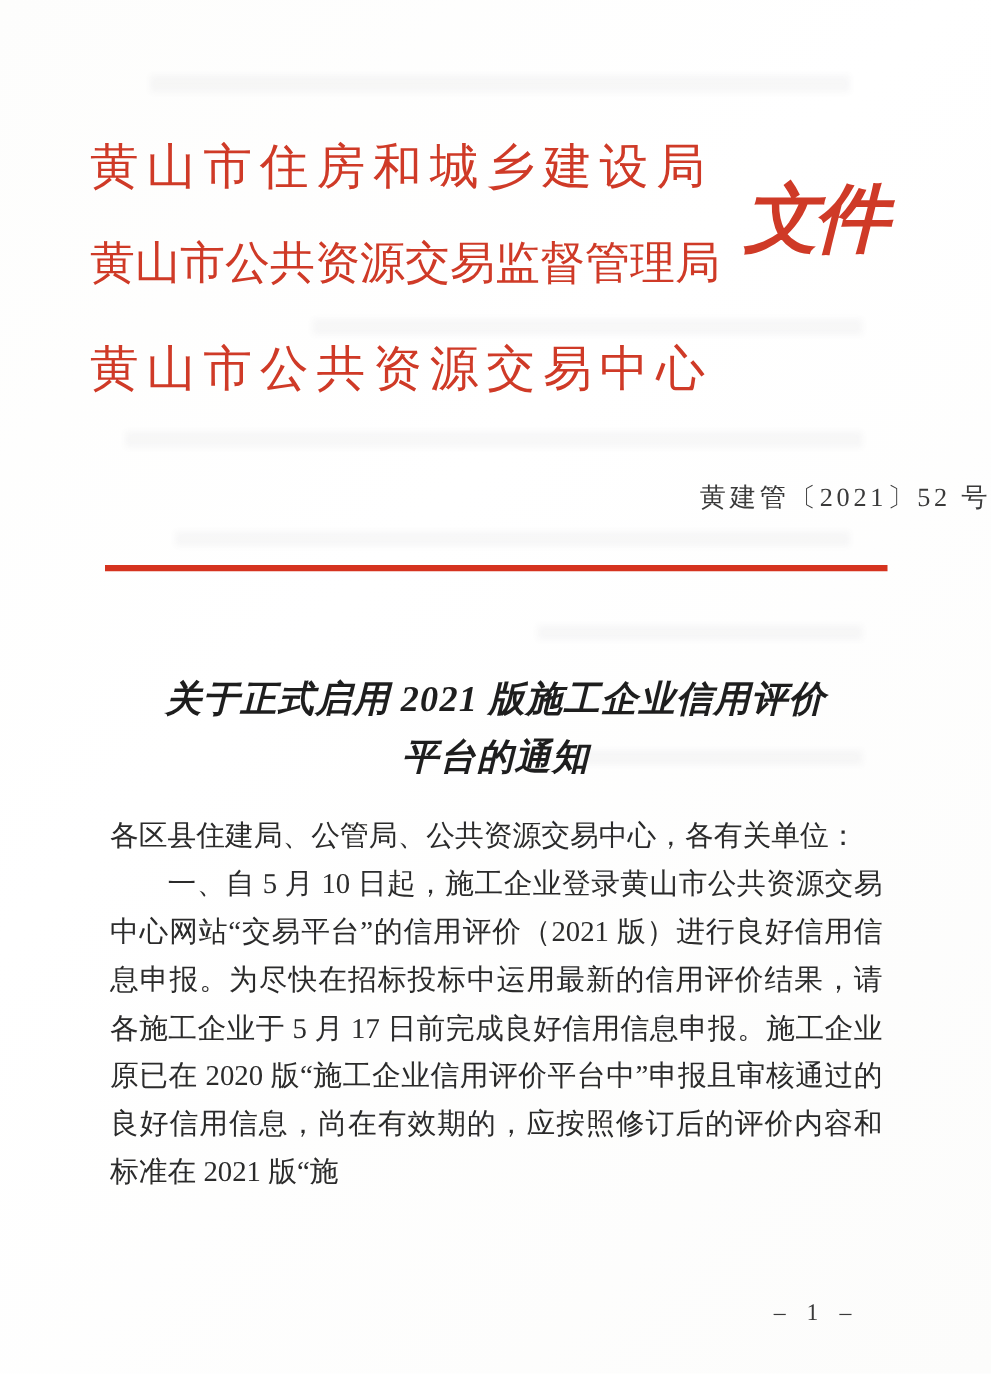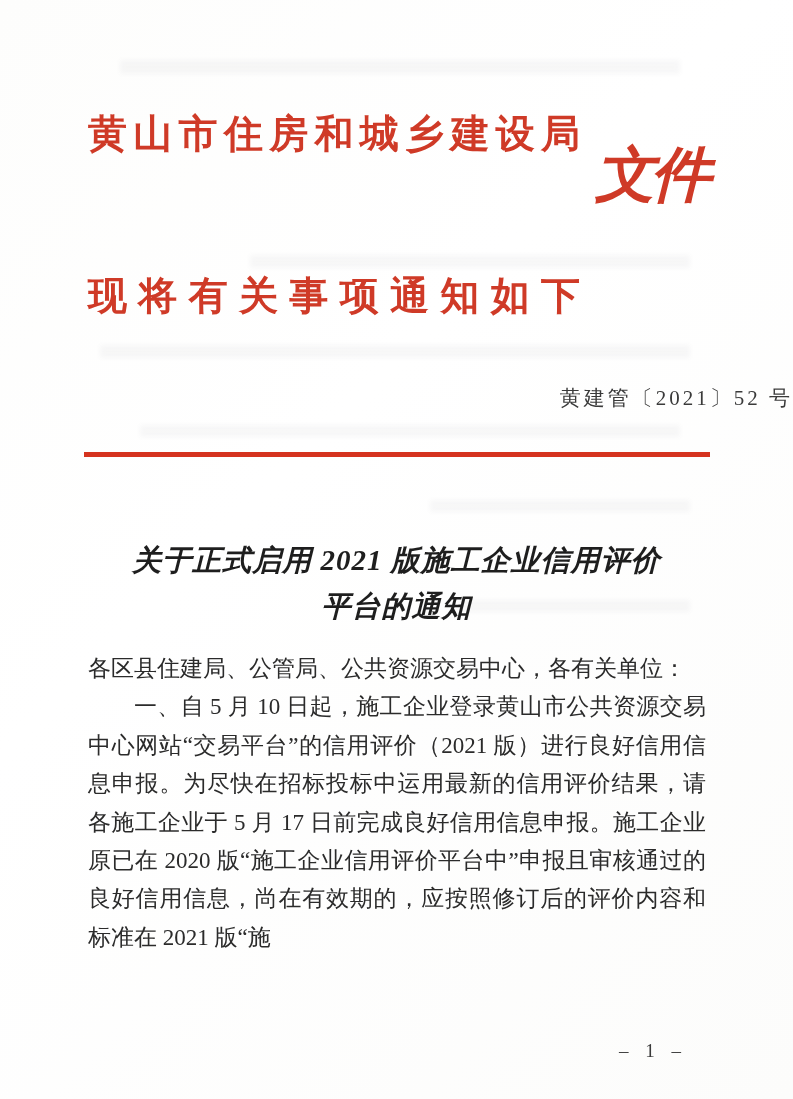--- a/index.html
+++ b/index.html
@@ -19,22 +19,22 @@
     opacity: 0.045; filter: blur(2.5px); pointer-events: none;
   }
   .b1 { left: 120px; top: 60px;  width: 560px; height: 14px; }
   .b2 { left: 250px; top: 255px; width: 440px; height: 13px; }
   .b3 { left: 100px; top: 345px; width: 590px; height: 13px; }
   .b4 { left: 140px; top: 425px; width: 540px; height: 12px; }
   .b5 { left: 430px; top: 500px; width: 260px; height: 12px; }
   .b6 { left: 460px; top: 600px; width: 230px; height: 12px; }
 
   .org-line {
-    position: absolute; left: 88px; width: 492px;
-    color: #cf3a27; font-weight: bold;
+    position: absolute; left: 72px; width: 492px;
+    color: #cf3a27; font-weight: normal;
     text-align: justify; text-align-last: justify;
     line-height: 1; white-space: nowrap;
   }
   .org-line.l1 { top: 114px; font-size: 39px; }
   .org-line.l2 { top: 192px; font-size: 36px; }
   .org-line.l3 { top: 276px; font-size: 39px; }
 
   .doc-type {
     position: absolute; left: 576px; top: 142px; width: 150px;
     color: #cf3a27; font-size: 60px; font-weight: bold;
@@ -80,21 +80,22 @@
 <div class="page">
 
   <div class="bleed b1"></div>
   <div class="bleed b2"></div>
   <div class="bleed b3"></div>
   <div class="bleed b4"></div>
   <div class="bleed b5"></div>
   <div class="bleed b6"></div>
 
   <div class="org-line l1">黄山市住房和城乡建设局</div>
-  <div class="org-line l3">现将有关事项通知如下</div>
+  <div class="org-line l2">黄山市公共资源交易监督管理局</div>
+  <div class="org-line l3">黄山市公共资源交易中心</div>
 
   <div class="doc-type">文件</div>
 
   <div class="doc-number">黄建管〔2021〕52 号</div>
 
   <div class="red-rule"></div>
 
   <h1 class="title">
     <span>关于正式启用 2021 版施工企业信用评价</span><br>
     <span>平台的通知</span>

